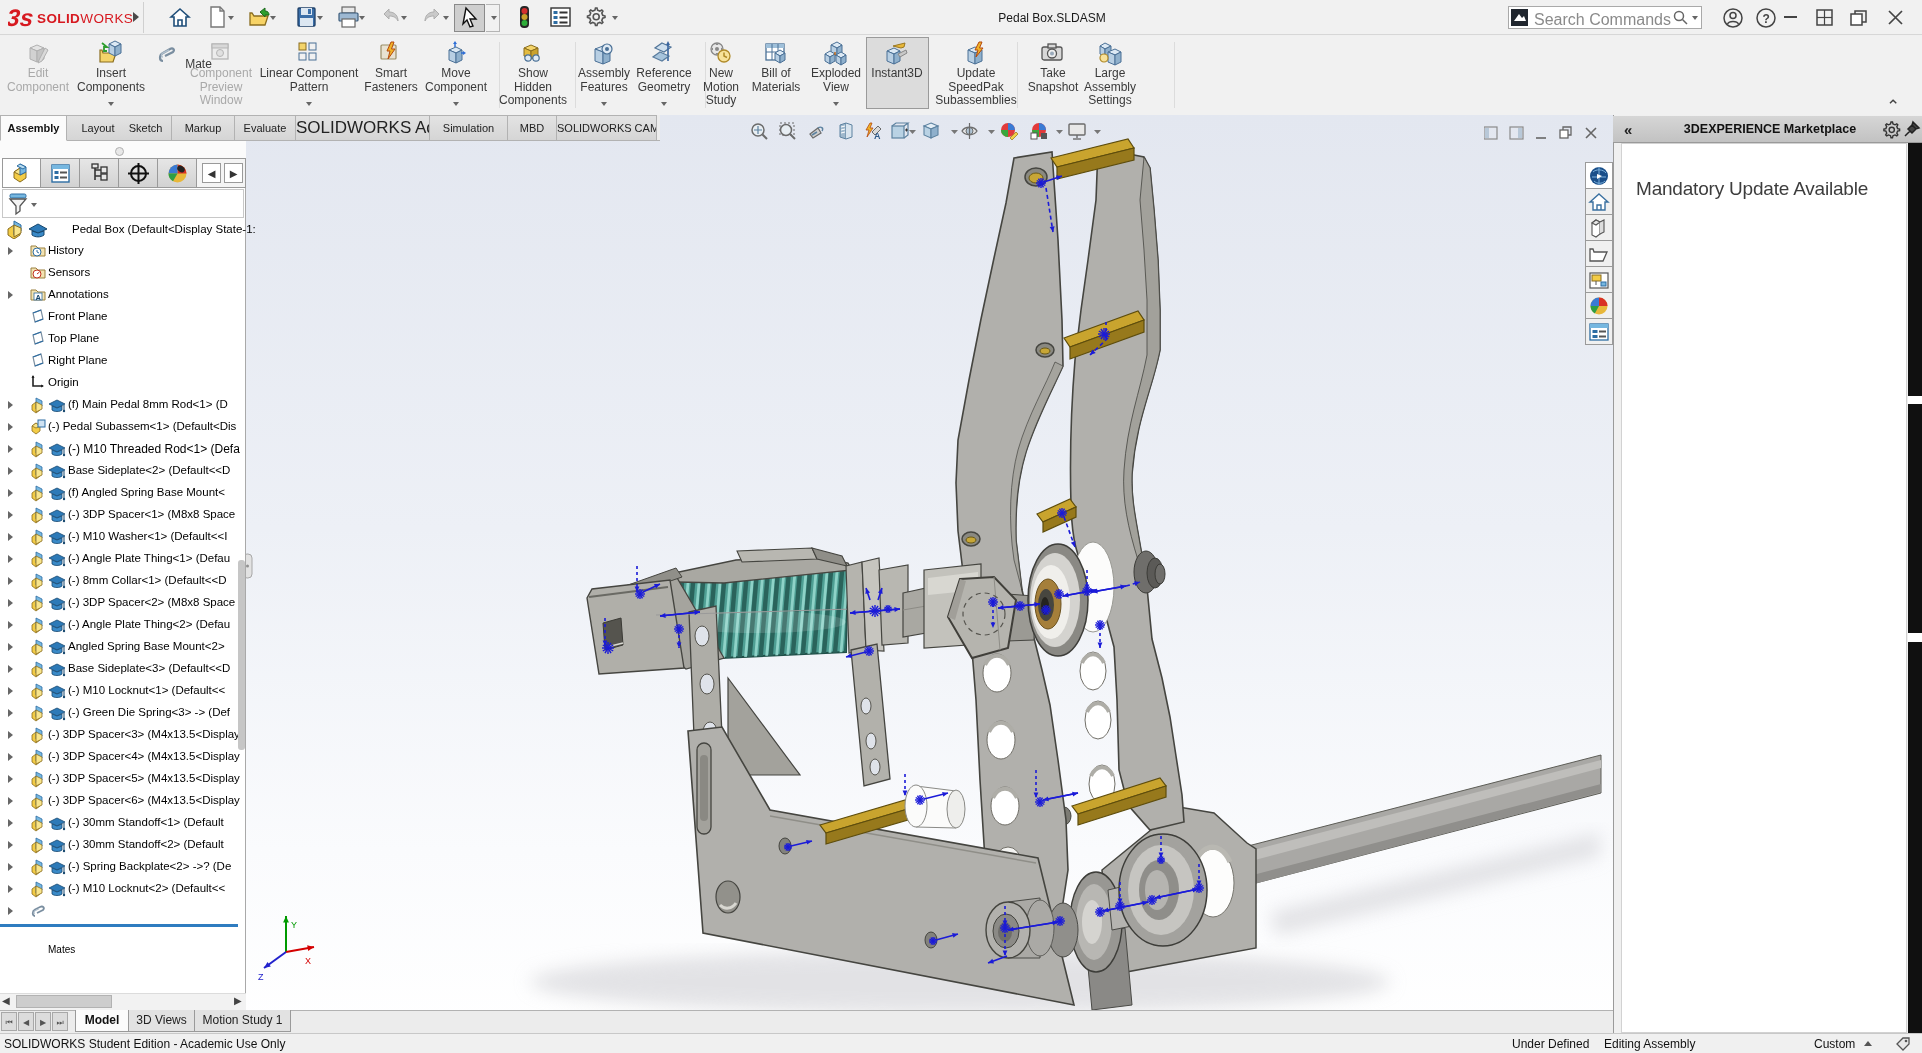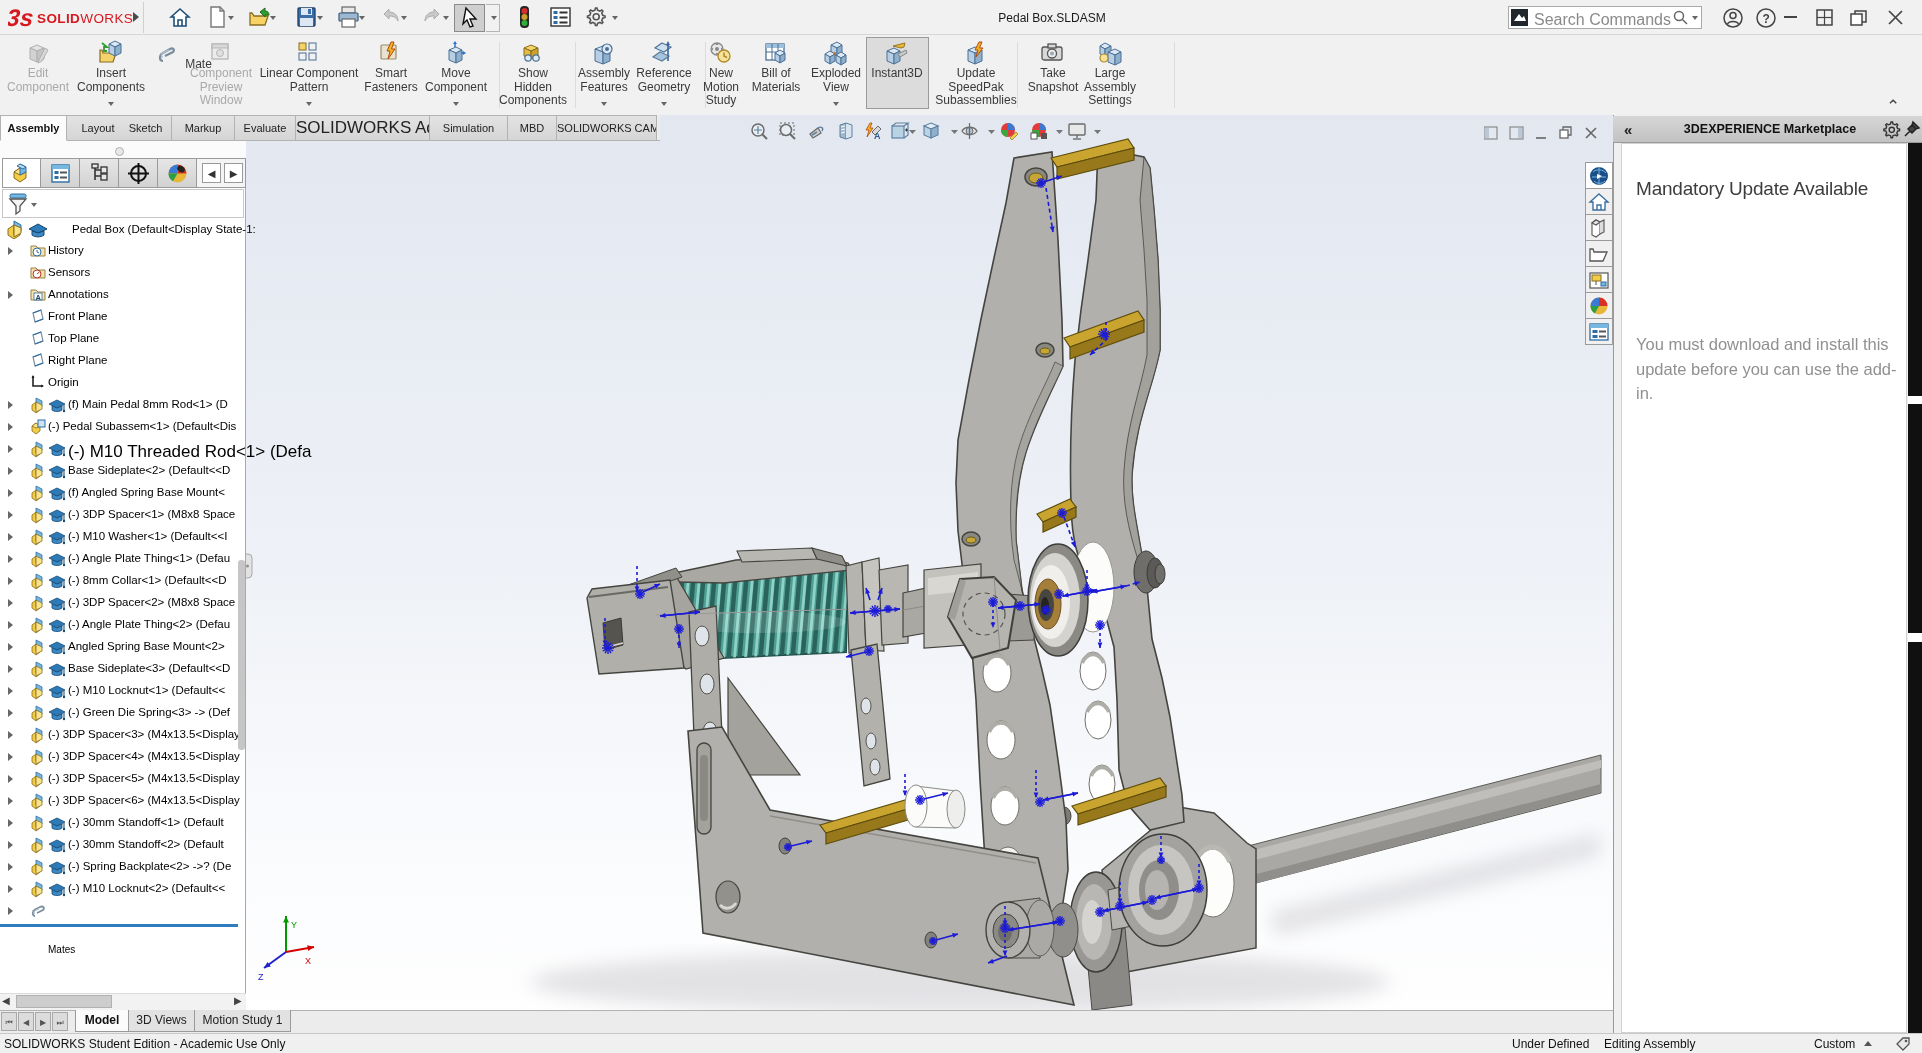--- a/index.html
+++ b/index.html
@@ -911,21 +911,21 @@
         <path d="M2,9 L6,6 L10,9 L10,14 L6,17 L2,14 Z" fill="#f3cc46" stroke="#8a6d1f" stroke-width="0.8"></path>
         <path d="M6,2 L12,5 L12,10 L6,13 Z" fill="#76b7e0" stroke="#2d6da3" stroke-width="0.8"></path>
         <path d="M6,6 L12,9 L12,13 L6,16 Z" fill="#f8e58c" stroke="#8a6d1f" stroke-width="0.8"></path>
       </svg></div>
     <div class="abs" style="left:48px;top:441px;"><svg width="18" height="16" style="">
         <path d="M1,7 L9,3 L17,7 L9,11 Z" fill="#2d7ab8" stroke="#18486e" stroke-width="0.8"></path>
         <path d="M4,9 L4,13 C6,15 12,15 14,13 L14,9 L9,11 Z" fill="#3a8ac8" stroke="#18486e" stroke-width="0.8"></path>
         <path d="M16,8 L16,13" stroke="#18486e" stroke-width="1"></path>
         <circle cx="16" cy="14" r="1.2" fill="#18486e"></circle>
       </svg></div>
-    <div class="tseg" style="left:68px;top:442px;font-size:17px;">(-) M10 Threaded Rod&lt;1&gt; (Defa</div>
+    <div class="tseg" style="left:68px;top:442px;font-size:12px;">(-) M10 Threaded Rod&lt;1&gt; (Defa</div>
     <div class="abs" style="left:8px;top:467px;width:0;height:0;border-top:4px solid transparent;border-bottom:4px solid transparent;border-left:5px solid #666;"></div>
     <div class="abs" style="left:30px;top:462px;"><svg width="16" height="18" style="">
         <path d="M2,9 L6,6 L10,9 L10,14 L6,17 L2,14 Z" fill="#f3cc46" stroke="#8a6d1f" stroke-width="0.8"></path>
         <path d="M6,2 L12,5 L12,10 L6,13 Z" fill="#76b7e0" stroke="#2d6da3" stroke-width="0.8"></path>
         <path d="M6,6 L12,9 L12,13 L6,16 Z" fill="#f8e58c" stroke="#8a6d1f" stroke-width="0.8"></path>
       </svg></div>
     <div class="abs" style="left:48px;top:463px;"><svg width="18" height="16" style="">
         <path d="M1,7 L9,3 L17,7 L9,11 Z" fill="#2d7ab8" stroke="#18486e" stroke-width="0.8"></path>
         <path d="M4,9 L4,13 C6,15 12,15 14,13 L14,9 L9,11 Z" fill="#3a8ac8" stroke="#18486e" stroke-width="0.8"></path>
         <path d="M16,8 L16,13" stroke="#18486e" stroke-width="1"></path>
@@ -1185,21 +1185,20 @@
 <div class="abs" style="left:1882px;top:120px;"><svg width="20" height="20" style="">
         <path d="M9,2 L10.5,2 L11,4 L13,4.8 L14.8,3.8 L15.8,4.8 L14.8,6.6 L15.6,8.6 L17.6,9.1 L17.6,10.6 L15.6,11.1 L14.8,13.1 L15.8,14.9 L14.8,15.9 L13,14.9 L11,15.7 L10.5,17.7 L9,17.7 L8.5,15.7 L6.5,14.9 L4.7,15.9 L3.7,14.9 L4.7,13.1 L3.9,11.1 L1.9,10.6 L1.9,9.1 L3.9,8.6 L4.7,6.6 L3.7,4.8 L4.7,3.8 L6.5,4.8 L8.5,4 Z" fill="none" stroke="#333" stroke-width="1.4"></path>
         <circle cx="9.75" cy="9.85" r="2.6" fill="none" stroke="#333" stroke-width="1.4"></circle>
       </svg></div>
 <div class="abs" style="left:1903px;top:120px;"><svg width="18" height="18" style="">
         <path d="M10,2 L16,8 L13,9 L9,5 Z M9,5 L5,9 L9,13 L13,9 M7,11 L2,16" stroke="#222" stroke-width="1.5" fill="#444"></path>
       </svg></div>
 
 <div class="abs" style="left:1621px;top:143px;width:286px;height:890px;background:#fff;border:1px solid #d2d2d2;"></div>
 <div class="abs" style="left:1636px;top:178px;font-size:19px;font-weight:normal;color:#3d3d3d;letter-spacing:-0.2px;">Mandatory Update Available</div>
-<div class="abs" style="left:1636px;top:332px;width:262px;font-size:16.5px;line-height:24.5px;color:#909090;">You must download and install this update before you can use the add-in.</div>
 
 <div class="abs" style="left:1585px;top:162px;width:28px;height:26px;background:#ffffff;border:1px solid #9a9a9a;border-bottom:none;text-align:center;"><svg width="22" height="22" style="margin-top:2px">
         <circle cx="11" cy="11" r="9" fill="#1a4f8a"></circle>
         <path d="M5,7 C8,4 15,4 18,8 M4,12 L18,12 M6,16 C9,19 14,19 17,16 M11,2 L11,20" stroke="#7ab0dc" stroke-width="1" fill="none"></path>
         <path d="M9,9 L14,11 L9,14 Z" fill="#fff"></path>
       </svg></div>
     <div class="abs" style="left:1585px;top:188px;width:28px;height:26px;background:#f0f0f0;border:1px solid #9a9a9a;border-bottom:none;text-align:center;"><svg width="22" height="22" style="margin-top:2px">
         <path d="M11,3 L20,11 L17,11 L17,19 L5,19 L5,11 L2,11 Z M9,19 L9,14 L13,14 L13,19" fill="#fff" stroke="#3a70a0" stroke-width="1.4"></path>
       </svg></div>
     <div class="abs" style="left:1585px;top:214px;width:28px;height:26px;background:#f0f0f0;border:1px solid #9a9a9a;border-bottom:none;text-align:center;"><svg width="22" height="22" style="margin-top:2px">

